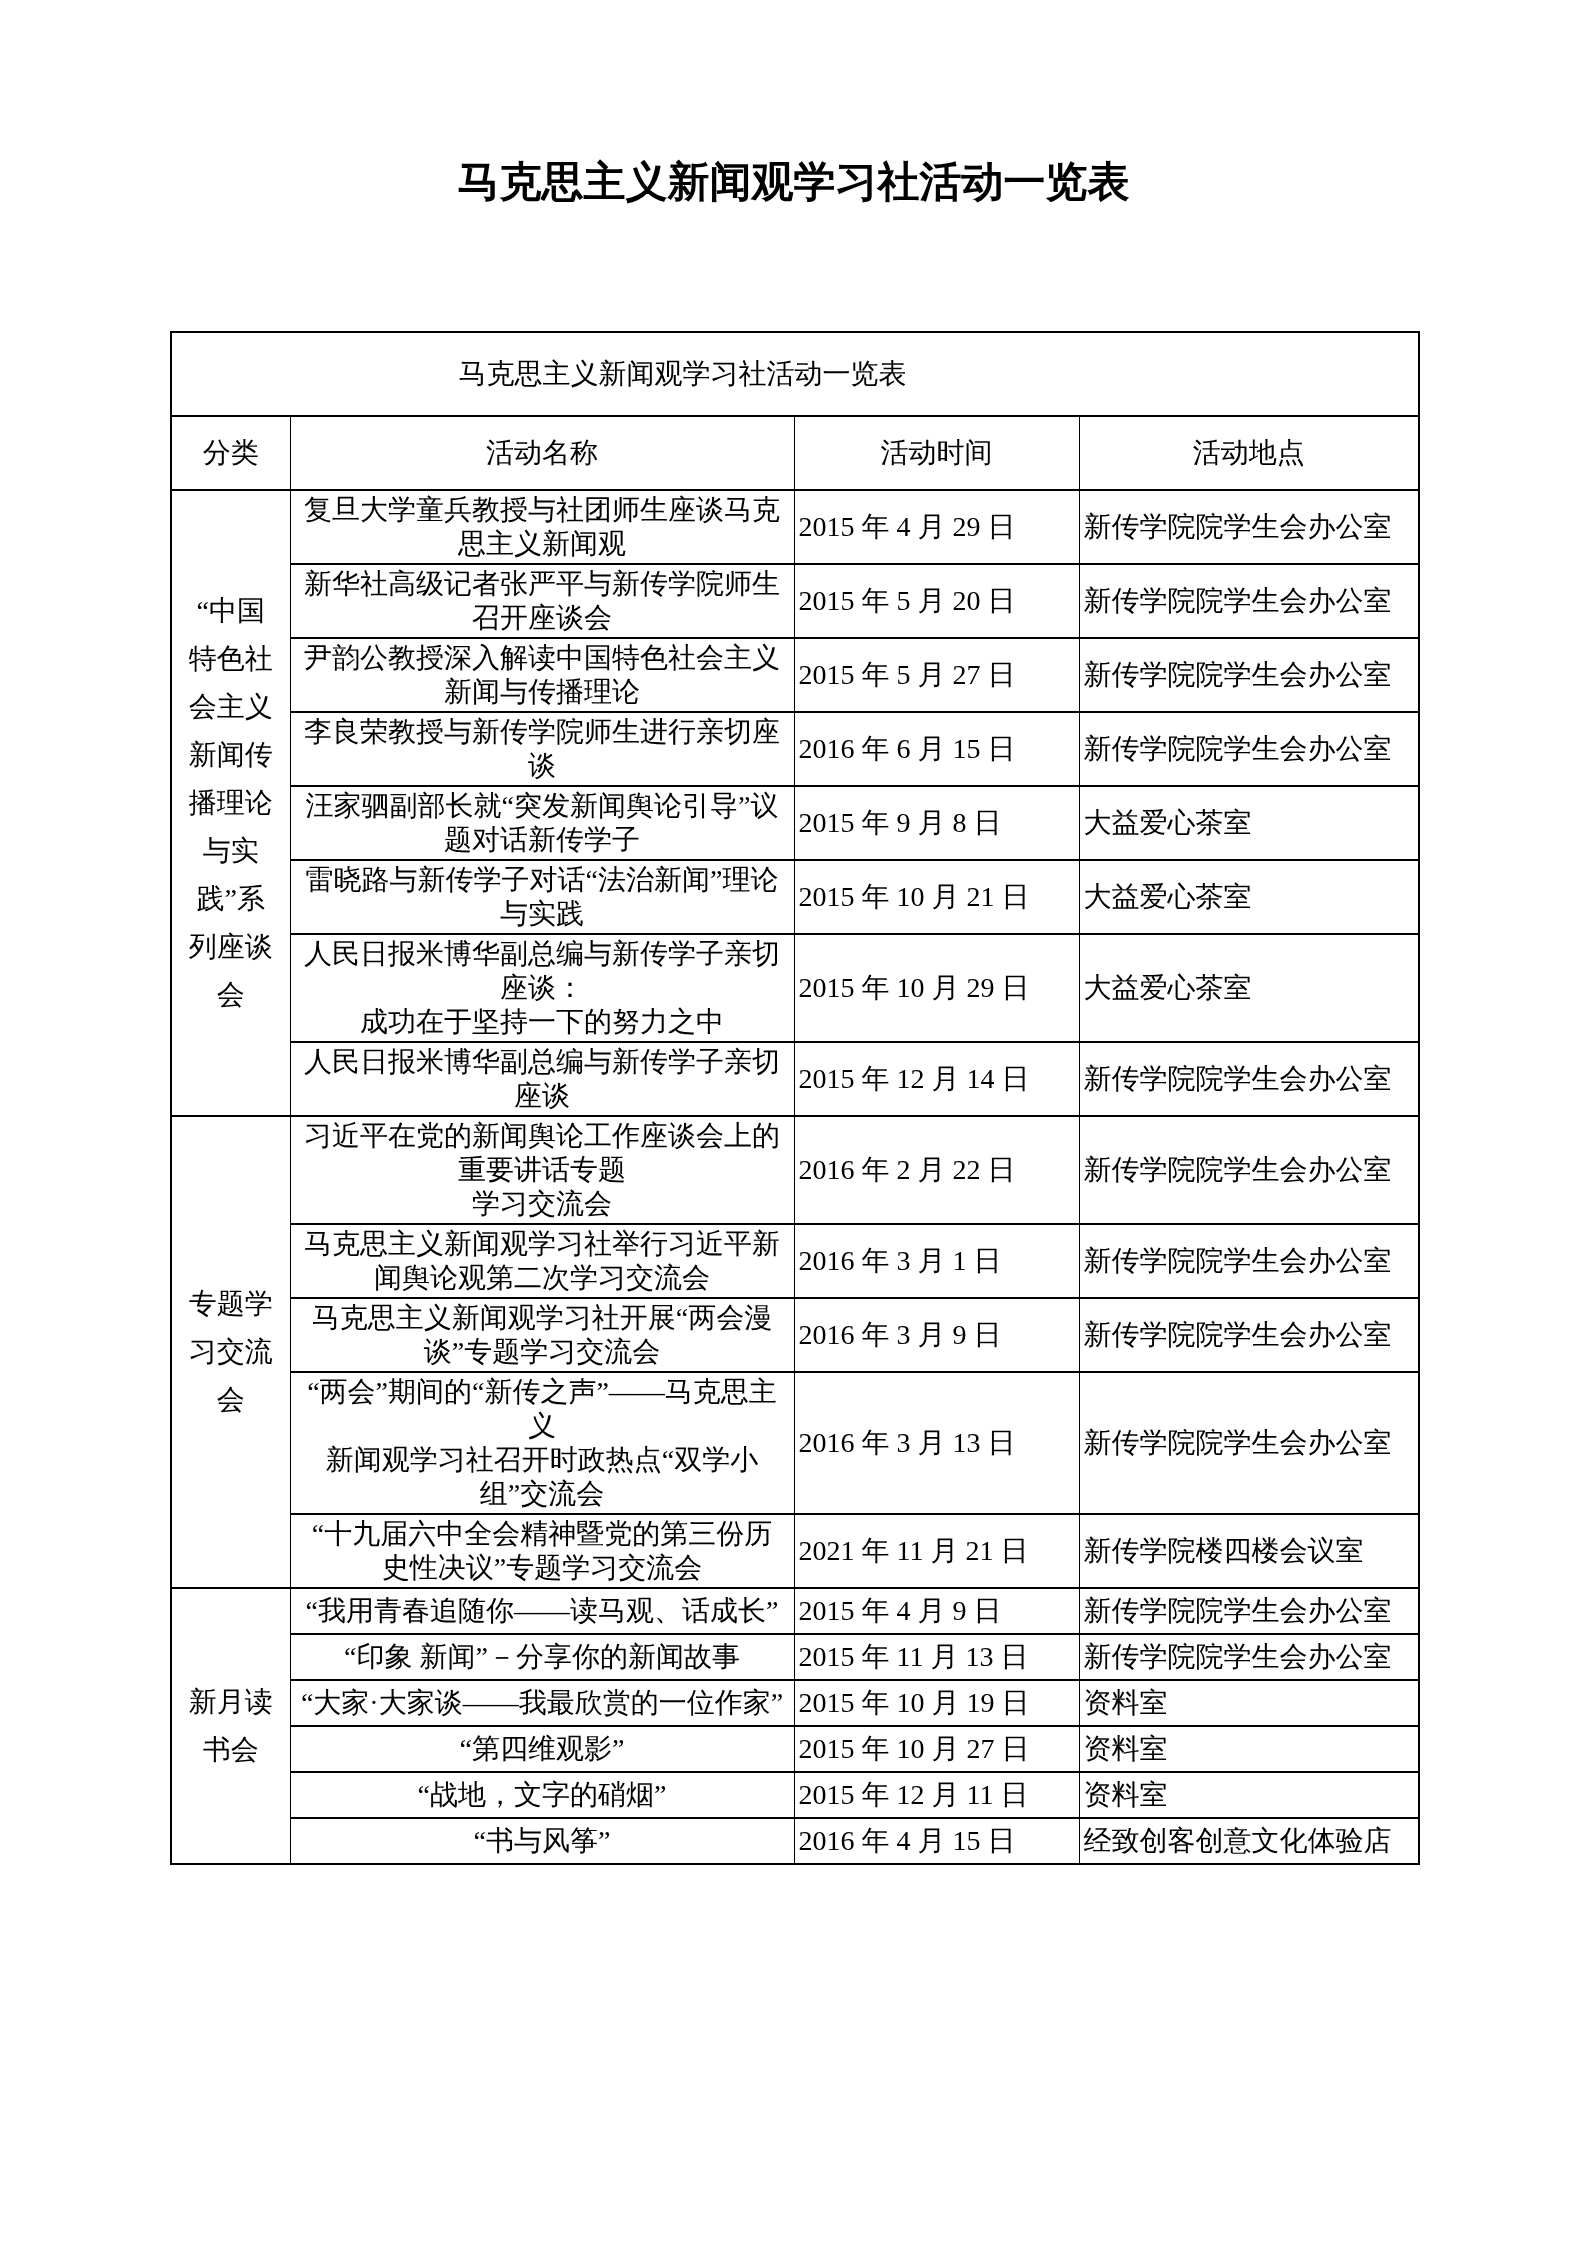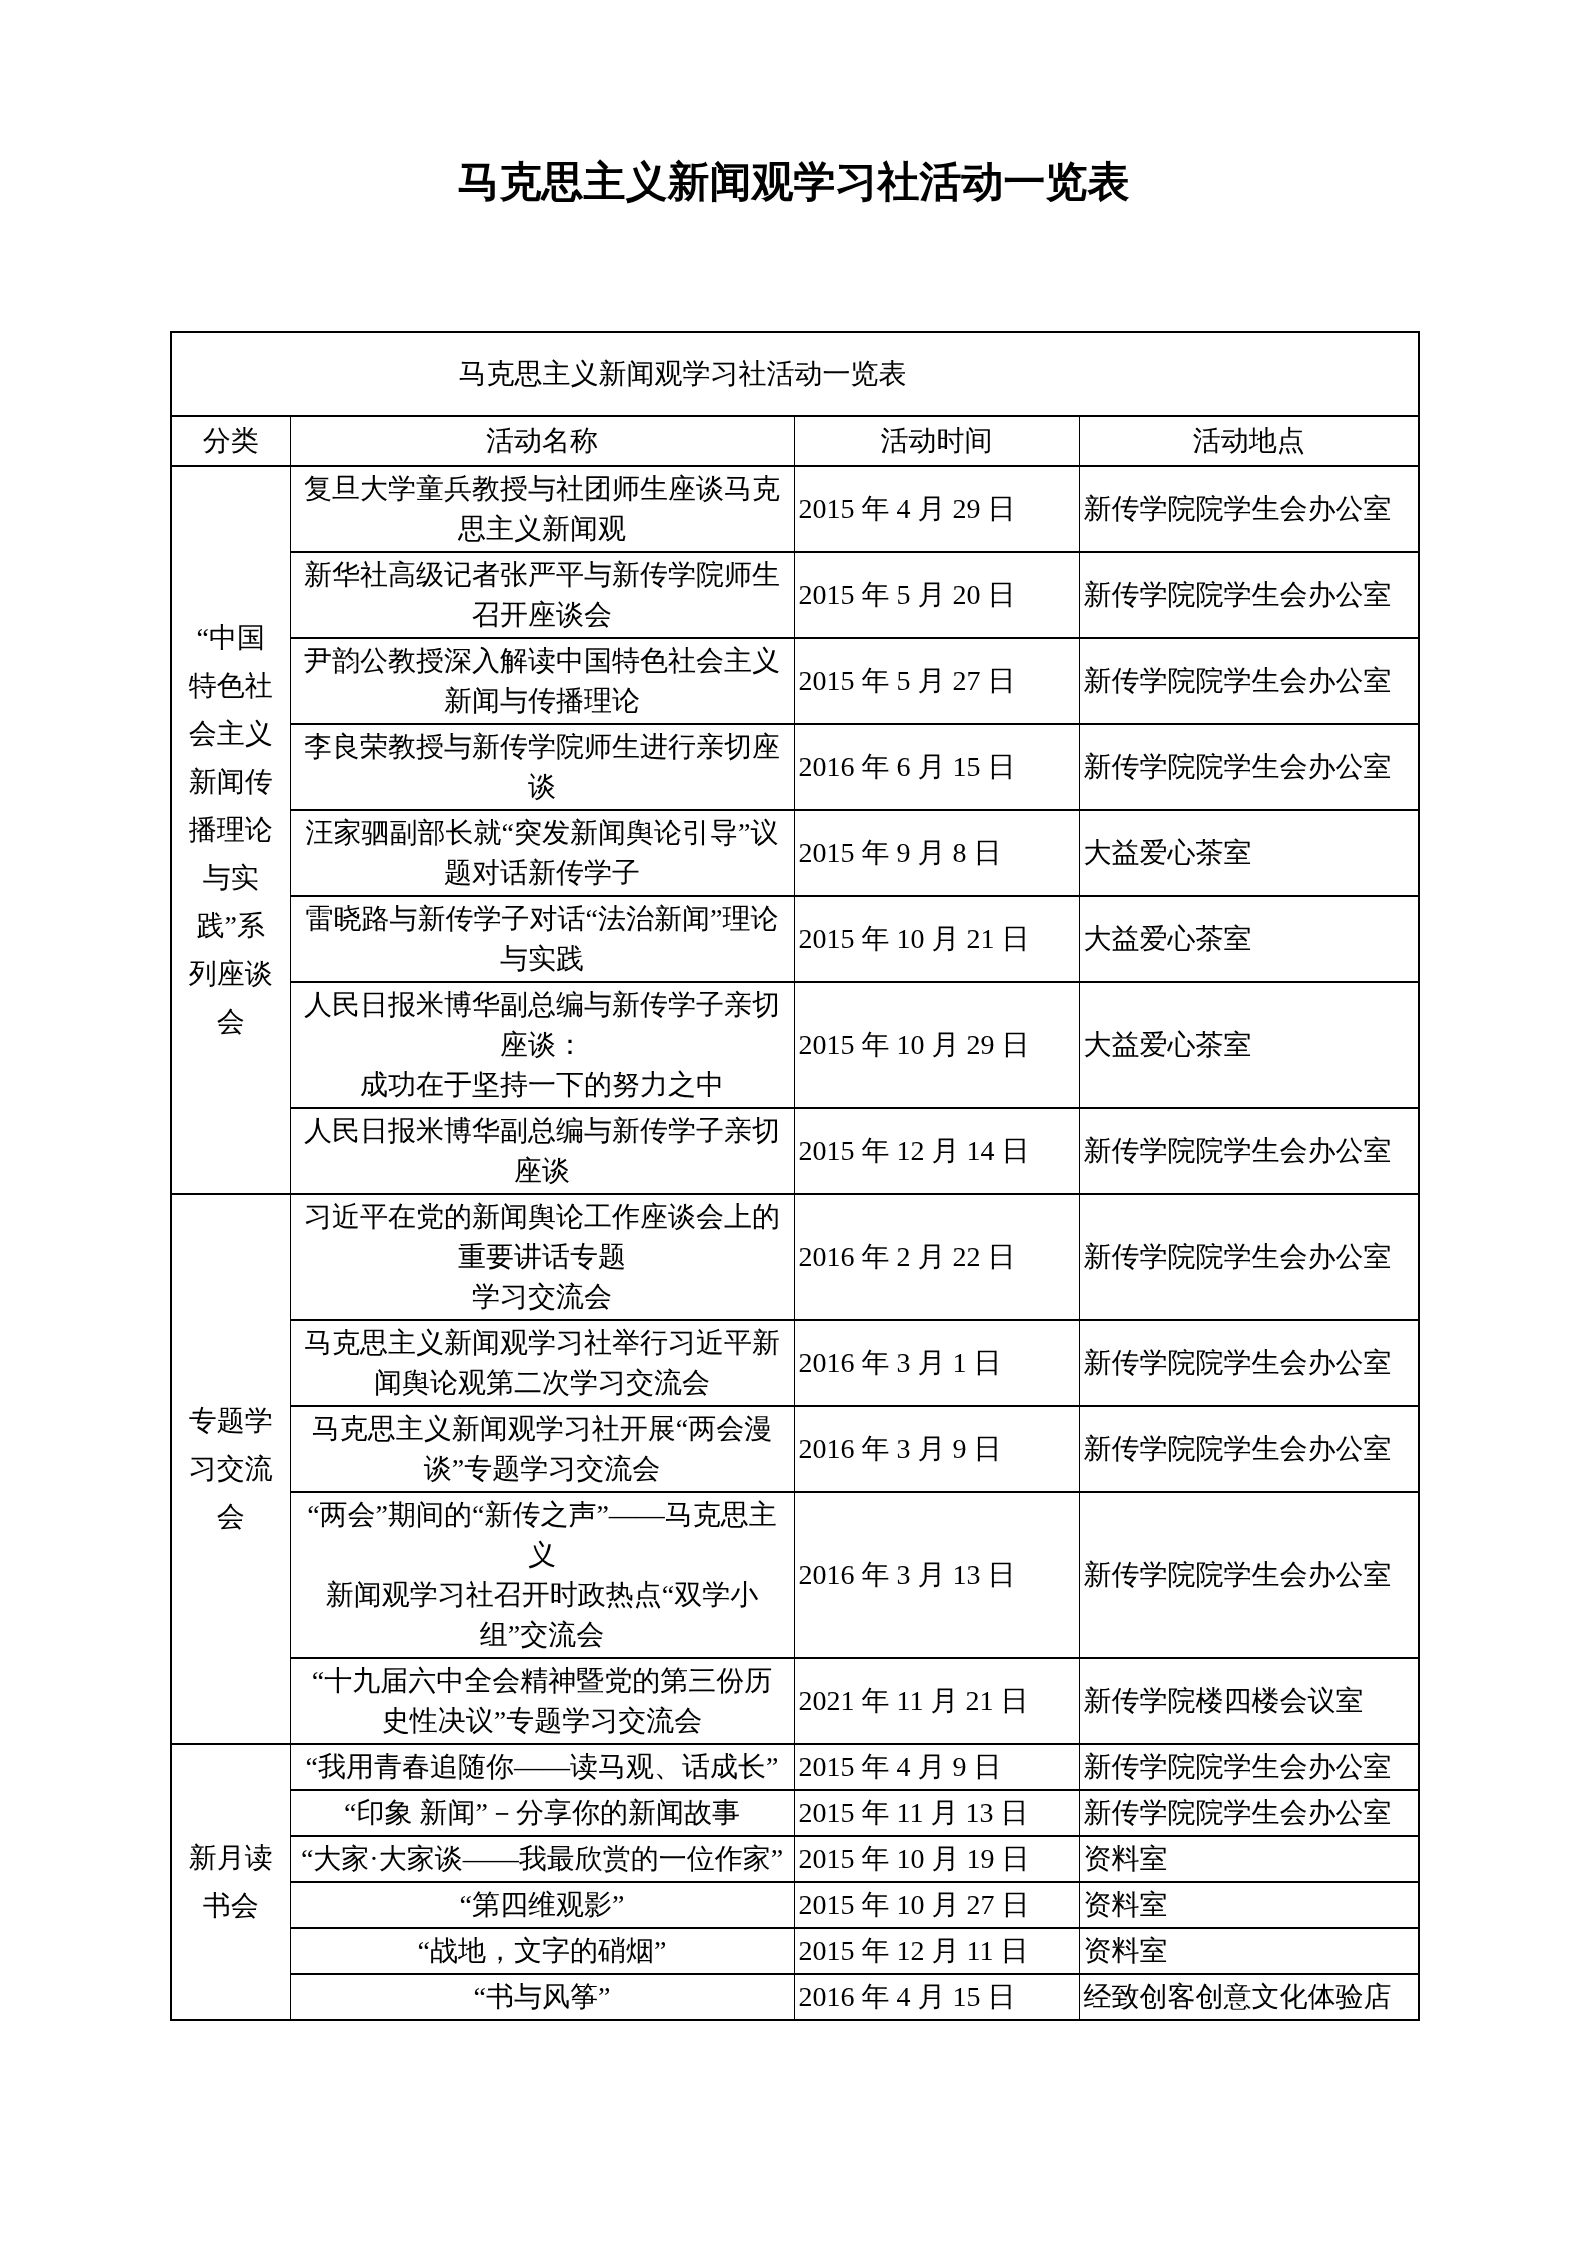--- a/index.html
+++ b/index.html
@@ -54,32 +54,32 @@
     text-align: center;
     vertical-align: middle;
     
     padding: 0 225px 0 0;
   }
   .header-row th {
     height: 40px;
     text-align: center;
     vertical-align: middle;
     line-height: 40px;
-    padding: 4px;
+    padding: 16px;
   }
   .category-cell {
     text-align: center;
     vertical-align: middle;
     line-height: 48px;
     padding: 0 14px;
   }
   .name-cell {
     text-align: center;
     vertical-align: middle;
-    line-height: 40px;
+    line-height: 34px;
     padding: 2px 8px;
     white-space: pre-line;
   }
   .date-cell,
   .location-cell {
     vertical-align: middle;
     line-height: 40px;
     padding: 2px 4px;
     white-space: nowrap;
   }

